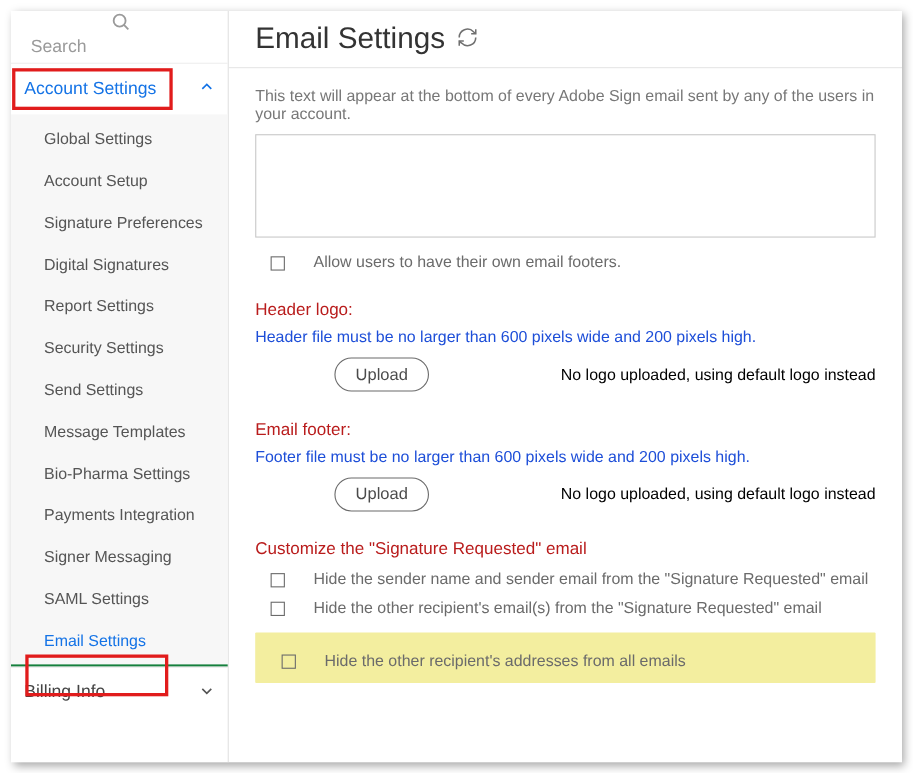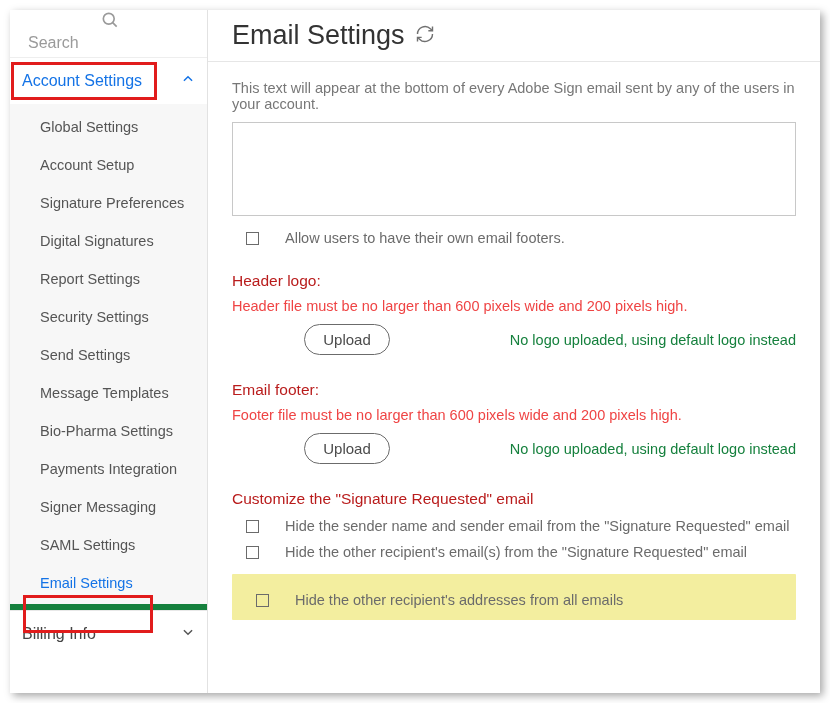--- a/index.html
+++ b/index.html
@@ -61,21 +61,21 @@
     position: relative;
   }
   .red-box {
     border: 3px solid #e11c1c;
     position: absolute;
     pointer-events: none;
   }
   .red-box.rb1 { left: 1px; top: 52px; width: 146px; height: 38px; }
   .red-box.rb2 { left: 13px; top: 585px; width: 130px; height: 38px; }
   .chev { display:inline-flex; }
-  .submenu { background: #f7f7f7; padding: 4px 0 2px 0; border-bottom: 6px solid #15803d;}
+  .submenu { background: #f7f7f7; padding: 4px 0 2px 0; border-bottom: 2px solid #15803d;}
   .submenu .item {
     padding: 11px 10px 11px 30px;
     font-size: 14.5px;
     color: #555;
     cursor: pointer;
     white-space: nowrap;
   }
   .submenu .item.active { color: #1473e6; }
   .sec-billing {
     border-top: 1px solid #e8e8e8;
@@ -115,32 +115,32 @@
     color: #6b6b6b;
     margin-top: 10px;
   }
   .chk {
     width: 13px; height: 13px;
     border: 1.5px solid #6b6b6b;
     display: inline-block;
     flex: 0 0 auto;
   }
   .hdr { font-size: 15.5px; color: #b91c1c; font-weight: 500; margin: 26px 0 8px 0; }
-  .help { font-size: 14.5px; color: #ef4444; margin-bottom: 10px; }
+  .help { font-size: 14.5px; color: #1d4ed8; margin-bottom: 10px; }
   .upload-row { display:flex; align-items:center; gap: 0; justify-content: flex-end; }
   .upload-btn {
     border: 1.5px solid #6b6b6b;
     background: #fff;
     border-radius: 18px;
     padding: 6px 18px;
     font-size: 15px;
     color: #4b4b4b;
     cursor: pointer;
   }
-  .upload-status { font-size: 14.5px; color: #15803d; margin-left: 120px; }
+  .upload-status { font-size: 14.5px; color: #000000; margin-left: 120px; }
   .indent { margin-left: 14px; }
   .highlight {
     background: #f3ee9f;
     padding: 8px 10px 12px 10px;
     margin-top: 14px;
     border-radius: 1px;
   }
   .highlight .hdr { margin-top: 0; }
 </style>
 </head>

